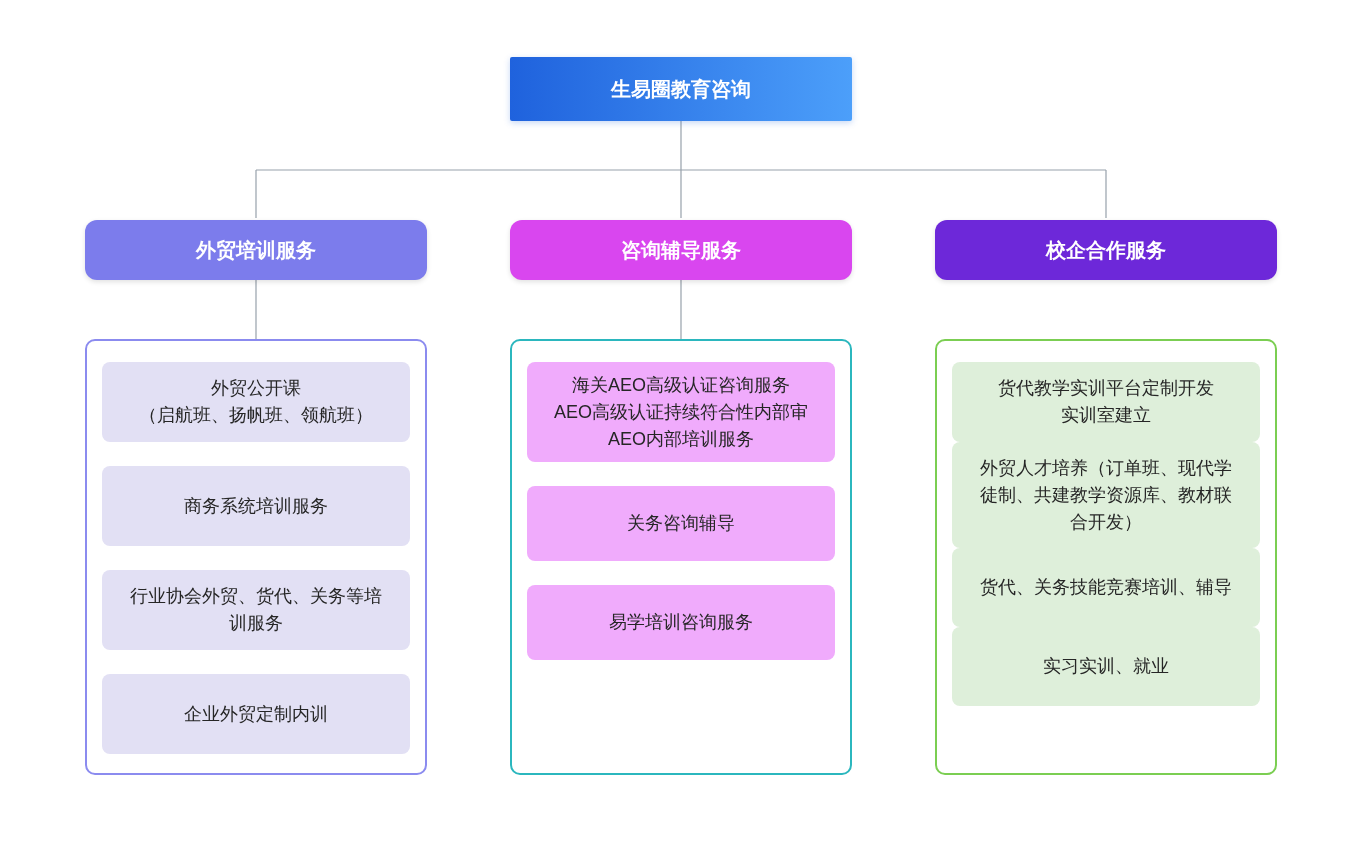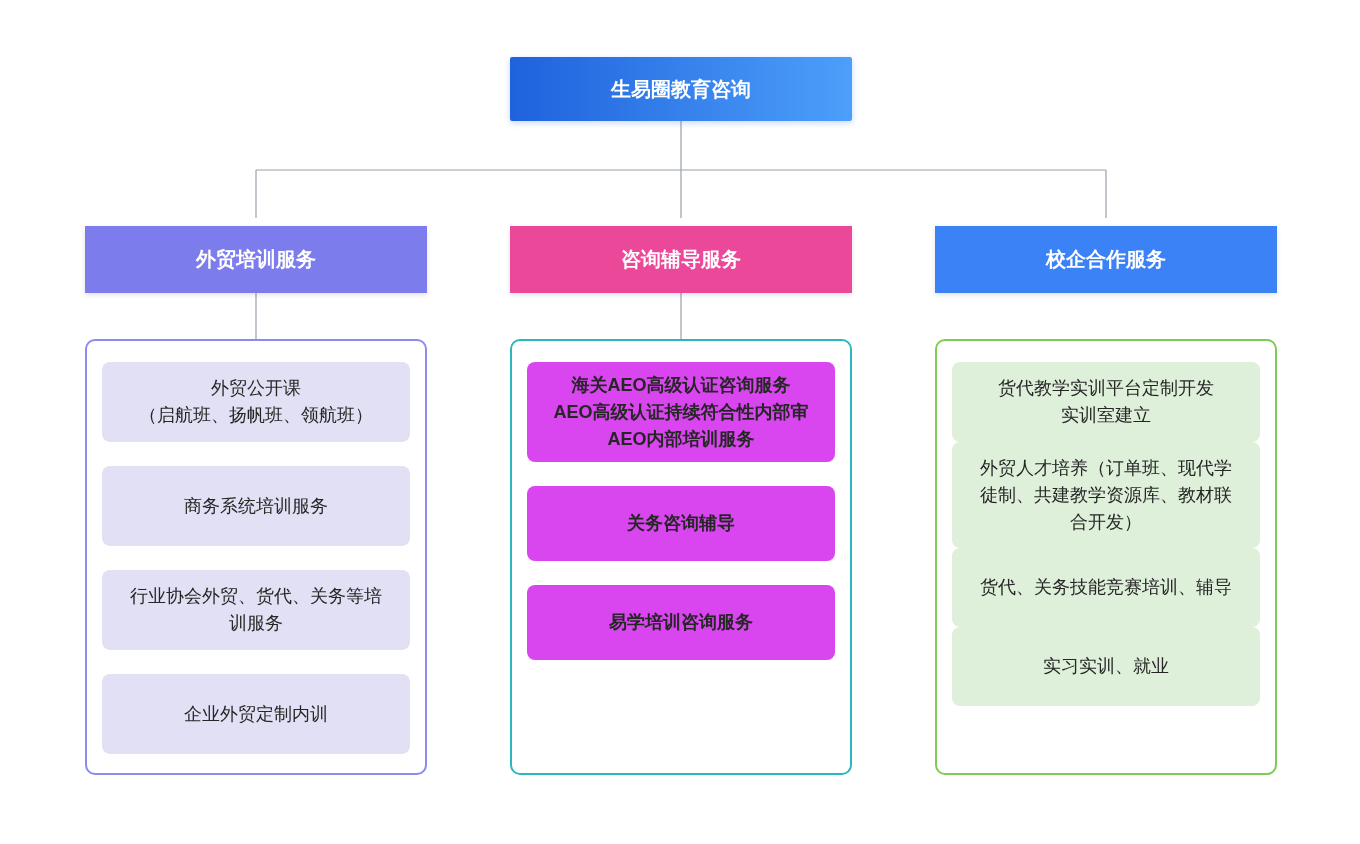--- a/index.html
+++ b/index.html
@@ -27,28 +27,28 @@
     text-align: center;
   }
   .root-node {
     left: 510px; top: 57px; width: 342px; height: 64px;
     background: linear-gradient(90deg, #1F62DD 0%, #4C9FFA 100%);
     border-radius: 2px;
     color: #ffffff; font-size: 20px; font-weight: 700;
     box-shadow: 0 2px 6px rgba(30, 98, 221, 0.25);
   }
   .branch-header {
-    top: 226px; width: 342px; height: 67px;
-    border-radius: 0;
+    top: 220px; width: 342px; height: 60px;
+    border-radius: 12px;
     color: #ffffff; font-size: 20px; font-weight: 700;
     box-shadow: 0 2px 5px rgba(0, 0, 0, 0.12);
   }
   .header-trade   { left: 85px;  background: #7C7CEC; }
-  .header-consult { left: 510px; background: #ec4899; }
-  .header-school  { left: 935px; background: #3b82f6; }
+  .header-consult { left: 510px; background: #d946ef; }
+  .header-school  { left: 935px; background: #6d28d9; }
 
   .branch-group {
     position: absolute;
     top: 339px; width: 342px; height: 436px;
     background: #ffffff;
     border-radius: 10px;
     display: flex; flex-direction: column; align-items: stretch;
     padding: 21px 15px 0 15px;
   }
   .group-trade   { left: 85px;  border: 2px solid #8B8BEF; gap: 24px; }
@@ -58,21 +58,21 @@
   .item {
     border-radius: 8px;
     display: flex; align-items: center; justify-content: center;
     text-align: center;
     font-size: 18px; line-height: 27px; color: #262626;
     white-space: pre-line;
     flex: 0 0 auto;
     padding: 0 8px;
   }
   .group-trade   .item { background: #E2E0F4; height: 80px; }
-  .group-consult .item { background: #d946ef; height: 75px; font-weight: bold; }
+  .group-consult .item { background: #f0abfc; height: 75px; }
   .group-consult .item:nth-child(1) { height: 100px; }
   .group-school  .item { background: #DEEFDA; height: 79px; }
   .group-school  .item:nth-child(1) { height: 80px; }
   .group-school  .item:nth-child(2) { height: 106px; }
 </style>
 </head>
 <body>
 
 <div class="canvas">
 

